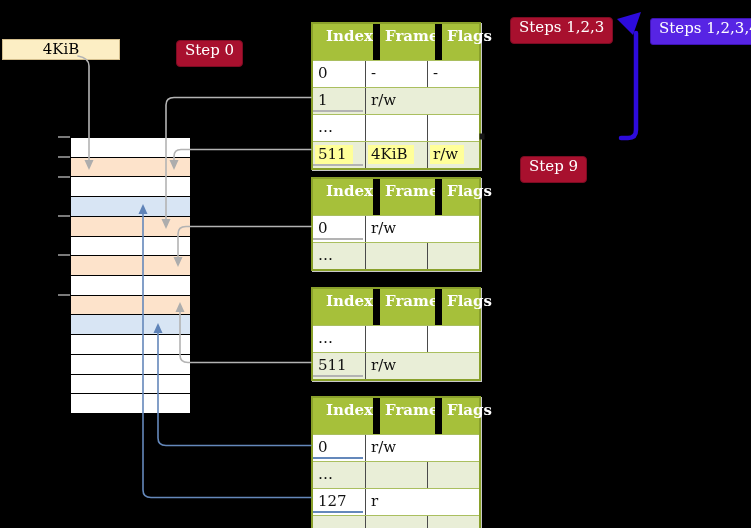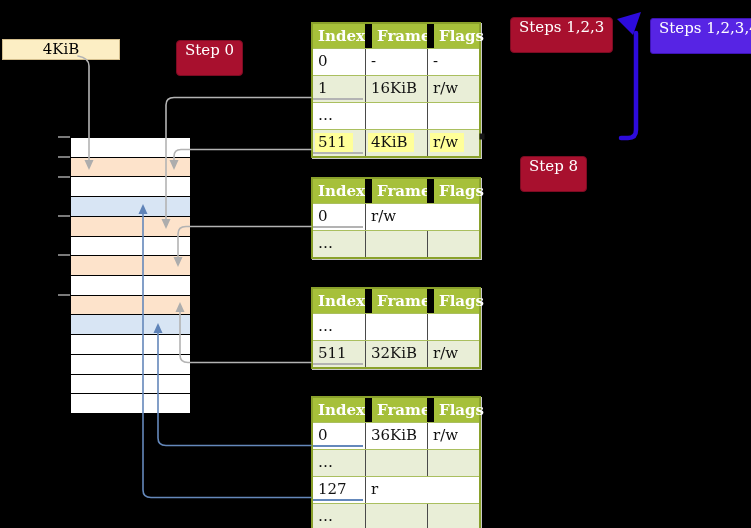--- a/index.html
+++ b/index.html
@@ -11,35 +11,35 @@
   .mrow{flex:1;border-top:1px solid #000;}
   .mrow:first-child{border-top:none;}
   .c-empty{background:#ffffff;}
   .c-table{background:#fde3cb;}
   .c-page{background:#d8e5f4;}
   .tick{position:absolute;left:58px;width:12px;height:2px;background:#7a7a7a;}
   
   .ptable{position:absolute;left:311px;width:170px;border:2px solid #8aa12b;background:#fff;
           box-sizing:border-box;font-size:15px;box-shadow:1px 1px 0 #c9c9c9;}
   .thead{display:grid;grid-template-columns:52px 62px 50px;background:#a6c03a;color:#fff;
-         font-weight:bold;height:24px;line-height:24px;}
+         font-weight:bold;height:36px;line-height:24px;padding-left:8px;}
   .th{padding-left:5px;border-left:7px solid #000000;}
   .th:first-child{border-left:none;}
   .trow{display:grid;grid-template-columns:52px 62px 50px;height:26px;line-height:24px;
         border-top:1px solid #aabf5f;position:relative;background:#fff;}
   .trow.shade{background:#e9eed7;}
   .td{padding-left:5px;color:#111;position:relative;white-space:nowrap;}
   .td.bl{border-left:1px solid #4a4a4a;}
   .uline{position:absolute;left:0;right:2px;bottom:2px;height:2px;}
   .u-gray{background:#b3b3b3;}
   .u-blue{background:#6488bb;}
   .hl{background:#ffff99;padding:0 6px 1px 3px;margin-left:-3px;}
   
   .badge{position:absolute;color:#fff;font-size:15px;line-height:17px;
-         padding:1px 8px 16px;border-radius:4px;white-space:nowrap;}
+         padding:1px 8px 7px;border-radius:4px;white-space:nowrap;}
   .crimson{background:#a8102e;border:1px solid #7c0b22;}
   .violet{background:#5724e4;border:1px solid #3d13b5;border-radius:3px;}
   .box4kib{position:absolute;left:2px;top:39px;width:118px;height:21px;background:#fceec4;
            border:1px solid #d3be8d;box-sizing:border-box;text-align:center;color:#000;
            font-size:15px;line-height:19px;}
   .overlay{position:absolute;left:0;top:0;pointer-events:none;}
 </style>
 </head>
 <body>
 
@@ -67,36 +67,35 @@
   <div class="tick" style="top:176px"></div>
   <div class="tick" style="top:215px"></div>
   <div class="tick" style="top:254px"></div>
   <div class="tick" style="top:294px"></div>
 
   <div class="box4kib">4KiB</div>
 
   <div class="badge crimson" style="left:176px;top:40px">Step 0</div>
   <div class="badge crimson" style="left:510px;top:17px">Steps 1,2,3</div>
   <div class="badge violet" style="left:650px;top:18px">Steps 1,2,3,4</div>
-  <div class="badge crimson" style="left:520px;top:156px">Step 8</div>
+  <div class="badge crimson" style="left:520px;top:156px">Step 9</div>
 
   <div class="ptable" style="top:22px">
       <div class="thead">
         <div class="th">Index</div>
         <div class="th">Frame</div>
         <div class="th">Flags</div>
       </div>
       <div class="trow">
         <div class="td">0</div>
         <div class="td bl">-</div>
         <div class="td bl">-</div>
       </div>
       <div class="trow shade">
         <div class="td">1<div class="uline u-gray"></div></div>
-        <div class="td bl">16KiB</div>
         <div class="td bl">r/w</div>
       </div>
       <div class="trow">
         <div class="td">…</div>
         <div class="td bl"></div>
         <div class="td bl"></div>
       </div>
       <div class="trow shade">
         <div class="td"><span class="hl">511</span><div class="uline u-gray"></div></div>
         <div class="td bl"><span class="hl">4KiB</span></div>
@@ -125,33 +124,31 @@
         <div class="th">Frame</div>
         <div class="th">Flags</div>
       </div>
       <div class="trow">
         <div class="td">…</div>
         <div class="td bl"></div>
         <div class="td bl"></div>
       </div>
       <div class="trow shade">
         <div class="td">511<div class="uline u-gray"></div></div>
-        <div class="td bl">32KiB</div>
         <div class="td bl">r/w</div>
       </div>
     </div>
   <div class="ptable" style="top:396px">
       <div class="thead">
         <div class="th">Index</div>
         <div class="th">Frame</div>
         <div class="th">Flags</div>
       </div>
       <div class="trow">
         <div class="td">0<div class="uline u-blue"></div></div>
-        <div class="td bl">36KiB</div>
         <div class="td bl">r/w</div>
       </div>
       <div class="trow shade">
         <div class="td">…</div>
         <div class="td bl"></div>
         <div class="td bl"></div>
       </div>
       <div class="trow">
         <div class="td">127<div class="uline u-blue"></div></div>
         <div class="td bl">r</div>

